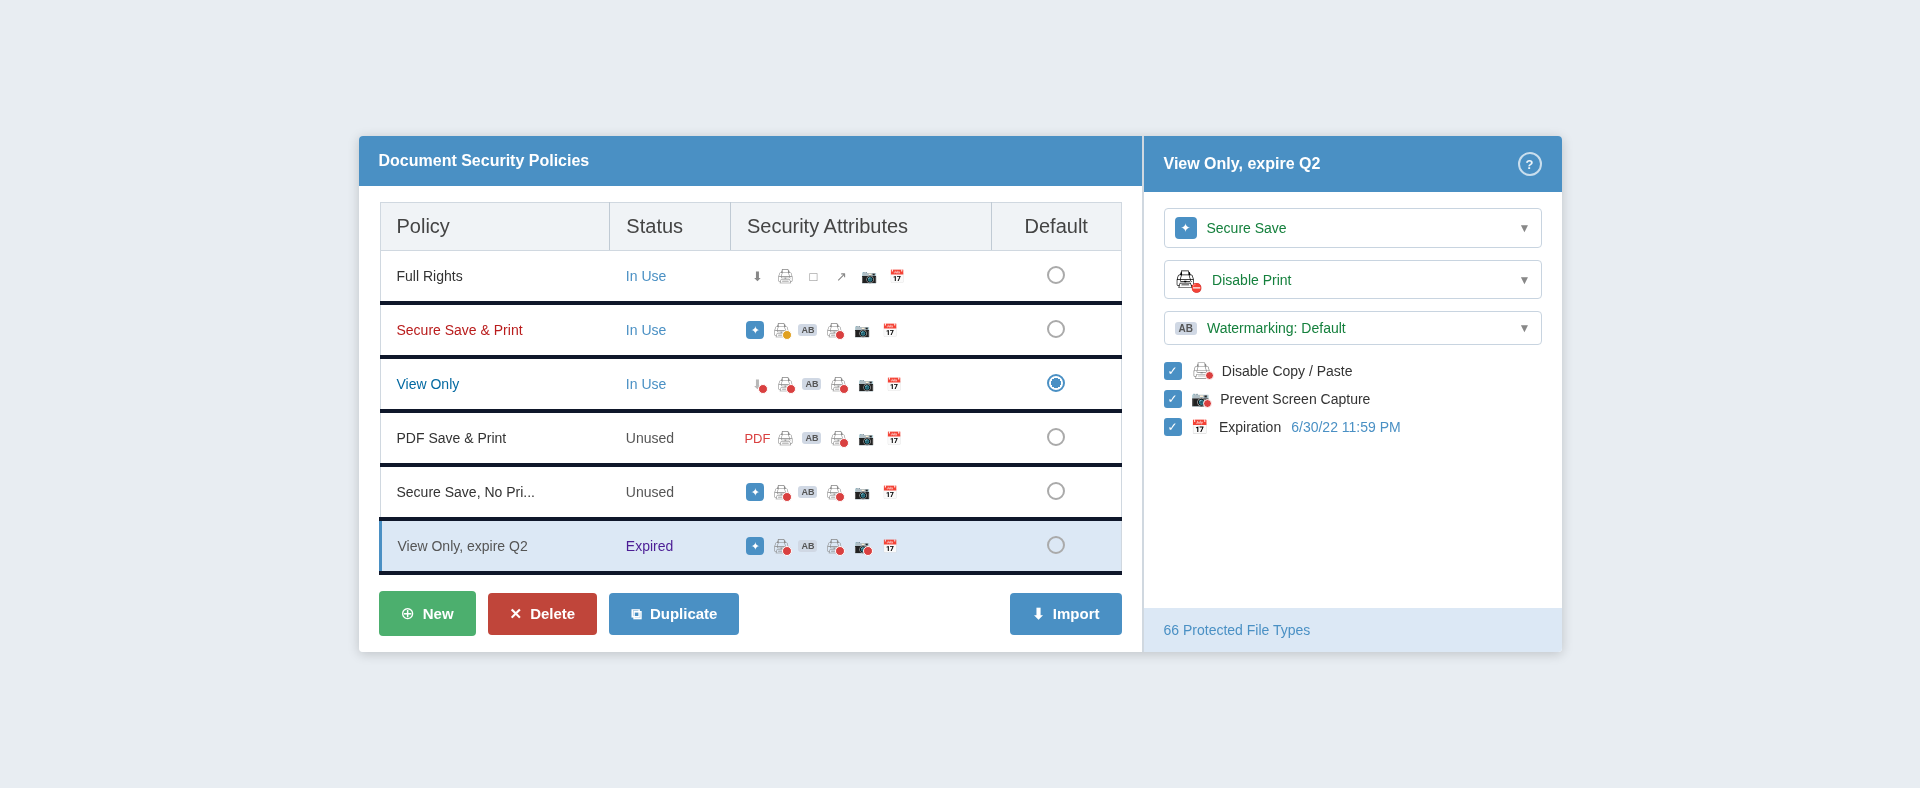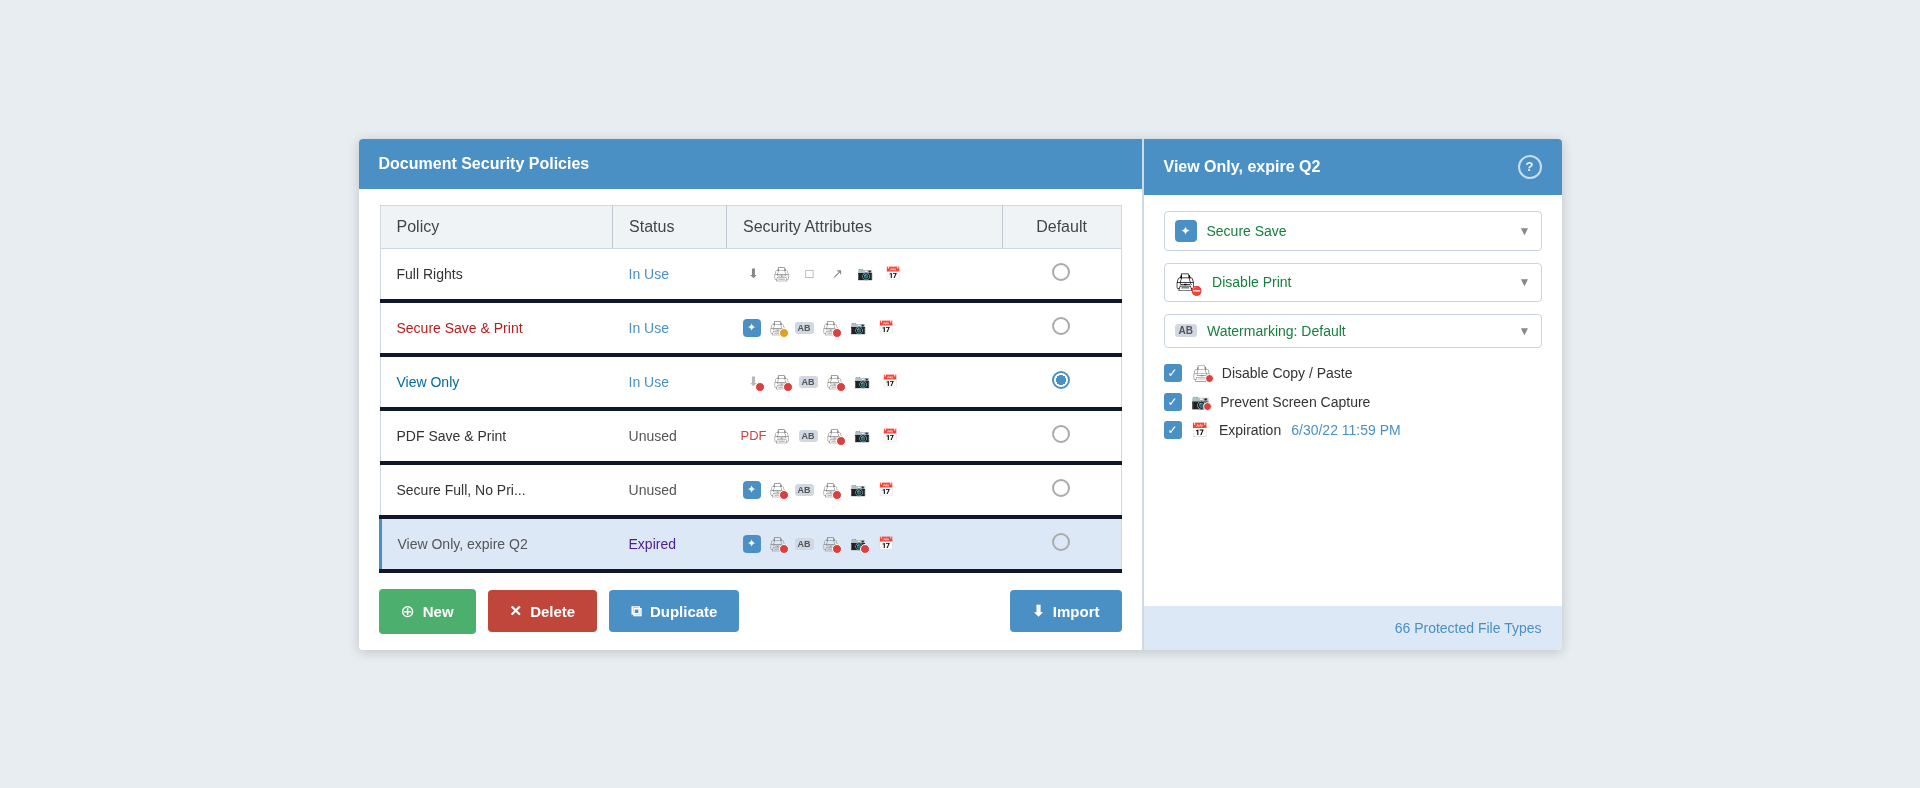--- a/index.html
+++ b/index.html
@@ -43,21 +43,21 @@
       border: 1px solid #d0d8e0;
     }
     .policy-table thead tr {
       background: #f0f3f6;
     }
     .policy-table thead th {
       padding: 12px 16px;
       text-align: left;
       font-weight: 500;
       color: #444;
-      font-size: 16px;
+      font-size: 20px;
       border-bottom: 1px solid #d0d8e0;
     }
     .policy-table thead th.sep {
       border-left: 1px solid #c0cad4;
     }
     .policy-table tbody tr {
       border-bottom: 4px solid #0f172a;
     }
     .policy-table tbody tr.selected {
       background: #dce8f5;
@@ -291,21 +291,21 @@
     .check-row-text {
       font-size: 14px;
       color: #333;
     }
     .check-row-text.expiry-blue {
       color: #4a90c4;
     }
     .right-footer {
       background: #dce8f5;
       padding: 14px 20px;
-      text-align: right;
+      text-align: left;
       color: #4a90c4;
       font-size: 14px;
       font-weight: 500;
       cursor: pointer;
     }
   </style>
 </head>
 <body>
 
 <div class="main-container">
@@ -380,21 +380,21 @@
                   <span class="icon-btn" style="font-size:14px;">🖨</span>
                   <span style="background:#d0d8e4;border-radius:3px;padding:1px 3px;font-size:9px;font-weight:bold;color:#555;">AB</span>
                   <span class="icon-btn red-badge" style="font-size:14px;">🖨</span>
                   <span class="icon-btn" style="font-size:13px;">📷</span>
                   <span class="icon-btn" style="font-size:13px;">📅</span>
                 </div>
       </td>
       <td style="text-align:center;"><span class="radio-btn"></span></td>
     </tr>
             <tr>
-      <td style="color:#333">Secure Full, No Pri...</td>
+      <td style="color:#333">Secure Save, No Pri...</td>
       <td class="status-unused">Unused</td>
       <td>
         <div class="icons-cell">
                   <span class="icon-star">✦</span>
                   <span class="icon-btn red-badge" style="font-size:14px;">🖨</span>
                   <span style="background:#d0d8e4;border-radius:3px;padding:1px 3px;font-size:9px;font-weight:bold;color:#555;">AB</span>
                   <span class="icon-btn red-badge" style="font-size:14px;">🖨</span>
                   <span class="icon-btn" style="font-size:13px;">📷</span>
                   <span class="icon-btn" style="font-size:13px;">📅</span>
                 </div>

